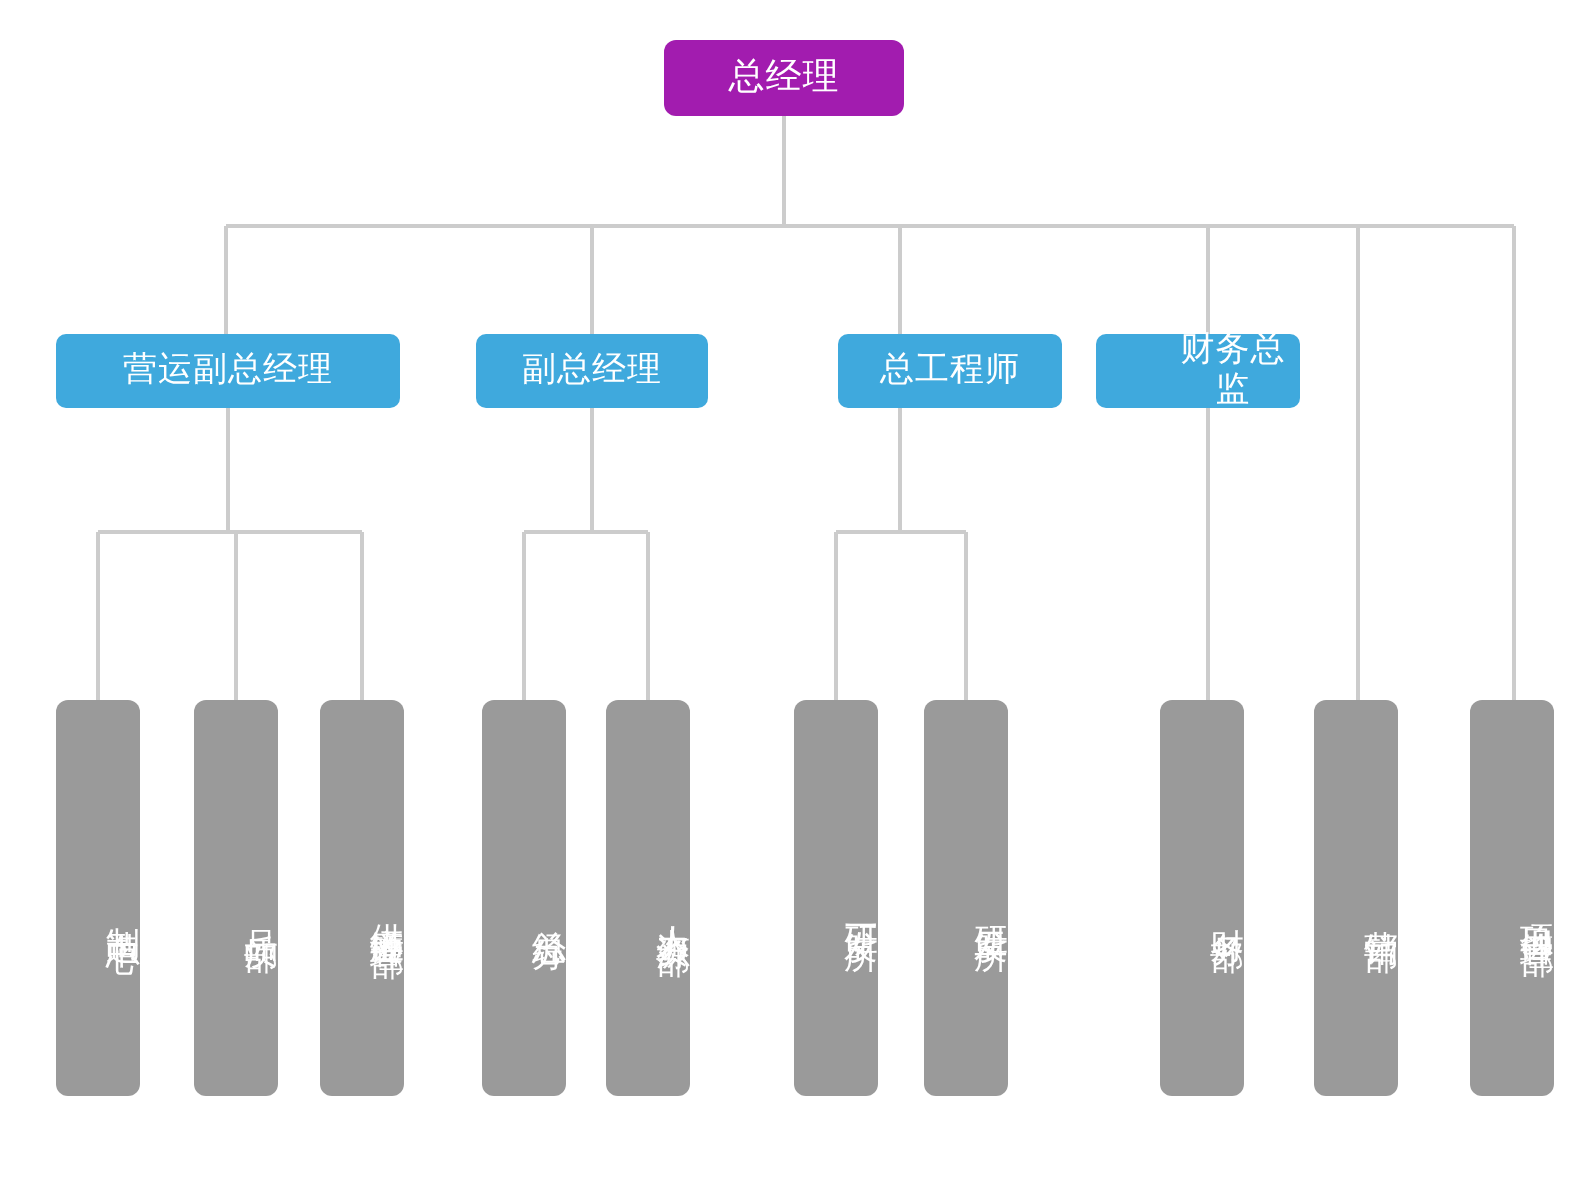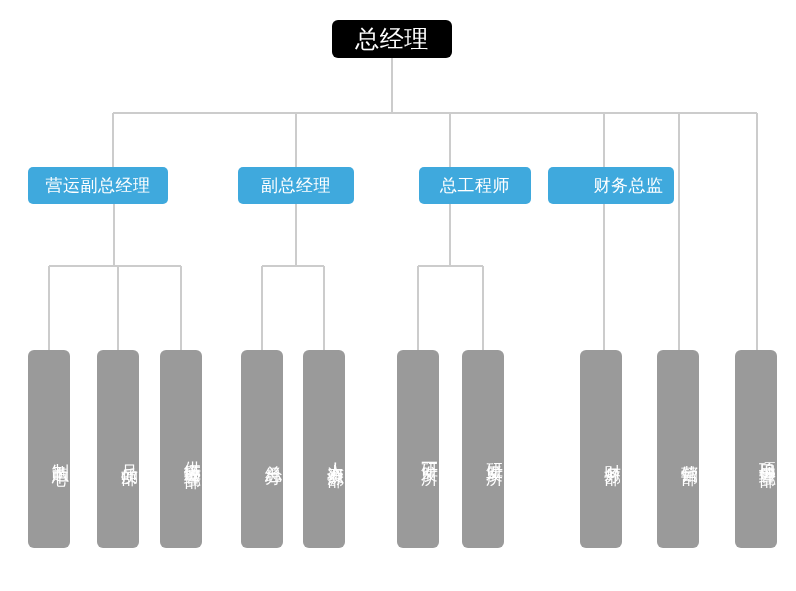--- a/index.html
+++ b/index.html
@@ -33,22 +33,22 @@
     display: flex;
     align-items: center;
     justify-content: center;
     border-radius: 5px;
     color: #ffffff;
     line-height: 1.12;
     text-align: center;
     letter-spacing: 0.5px;
   }
   .node.root {
-    background: #000000;
-    font-size: 24px;
+    background: #a21caf;
+    font-size: 18px;
     border-radius: 6px;
   }
   .node.level2 {
     background: #3fa9dd;
     font-size: 17px;
     border-radius: 5px;
   }
   .node.leaf {
     background: #9a9a9a;
     font-size: 17px;
@@ -93,30 +93,30 @@
       <line x1="450" y1="204" x2="450" y2="266" stroke="#cccccc" stroke-width="2" shape-rendering="crispEdges"></line>
       <line x1="418" y1="266" x2="483" y2="266" stroke="#cccccc" stroke-width="2" shape-rendering="crispEdges"></line>
       <line x1="418" y1="266" x2="418" y2="350" stroke="#cccccc" stroke-width="2" shape-rendering="crispEdges"></line>
       <line x1="483" y1="266" x2="483" y2="350" stroke="#cccccc" stroke-width="2" shape-rendering="crispEdges"></line>
     </svg>
 
   <div id="nodes-layer">
       <div class="node root" style="left: 332px; top: 20px; width: 120px; height: 38px;">
         <span>总经理</span>
       </div>
-      <div class="node level2" style="left: 28px; top: 167px; width: 140px; height: 37px;">
+      <div class="node level2" style="left: 28px; top: 167px; width: 172px; height: 37px;">
         <span>营运副总经理</span>
       </div>
       <div class="node level2" style="left: 238px; top: 167px; width: 116px; height: 37px;">
         <span>副总经理</span>
       </div>
       <div class="node level2" style="left: 379px; top: 167px; width: 112px; height: 37px; margin-left: 40px;">
         <span>总工程师</span>
       </div>
-      <div class="node level2" style="left: 548px; top: 167px; width: 126px; height: 37px; padding-left: 35px;">
+      <div class="node level2" style="left: 548px; top: 167px; width: 102px; height: 37px; padding-left: 35px;">
         <span>财务总监</span>
       </div>
       <div class="node leaf" style="left: 28px; top: 350px; width: 42px; height: 198px;">
         <span class="leaf-text">制造中心</span>
       </div>
       <div class="node leaf" style="left: 97px; top: 350px; width: 42px; height: 198px;">
         <span class="leaf-text">品质部</span>
       </div>
       <div class="node leaf" style="left: 160px; top: 350px; width: 42px; height: 198px;">
         <span class="leaf-text">供应链管理部</span>

